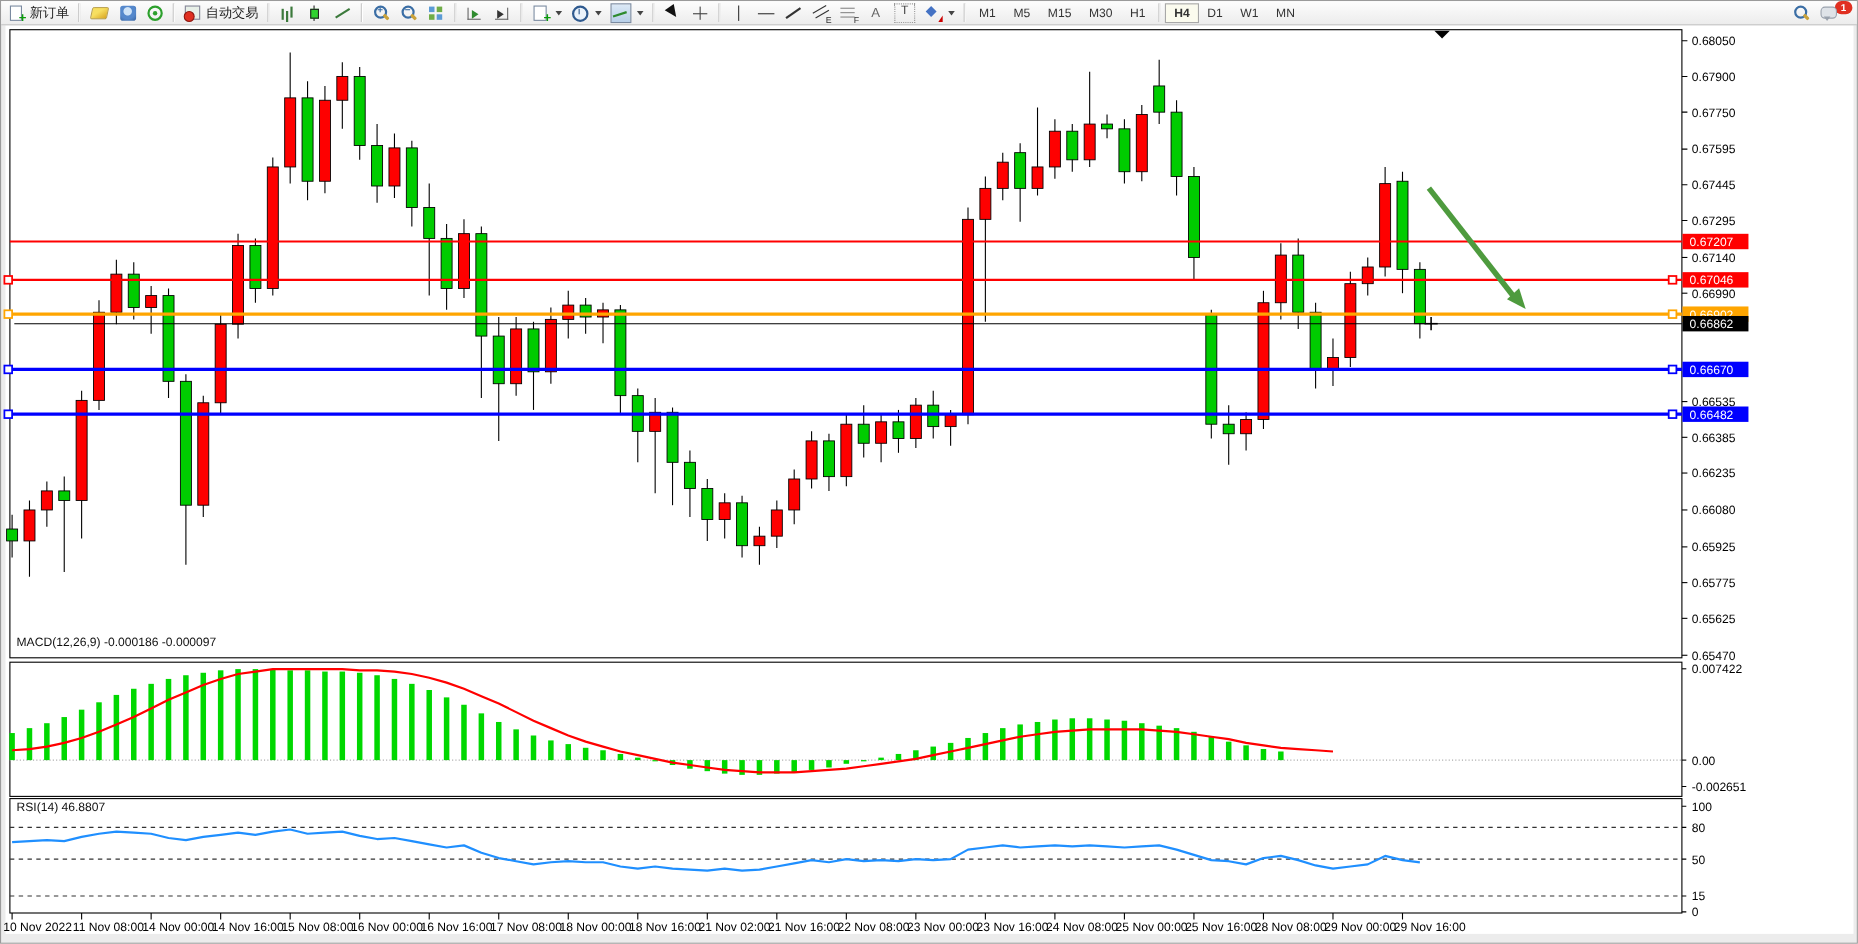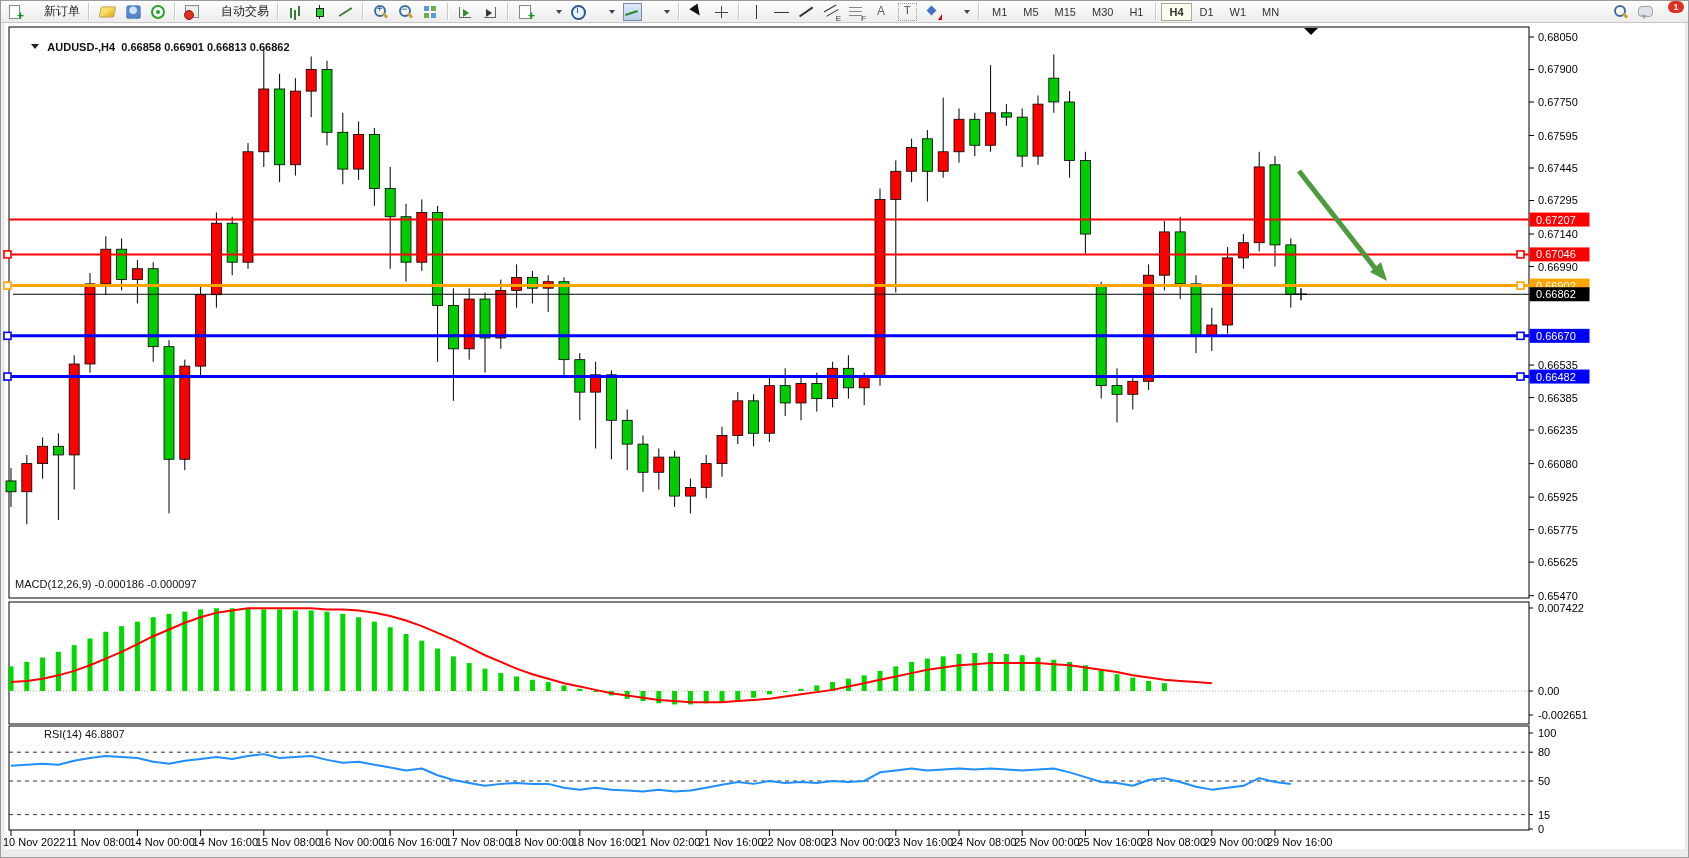--- a/index.html
+++ b/index.html
@@ -3,21 +3,21 @@
 <meta charset="utf-8">
 <style>
   html,body{margin:0;padding:0;background:#d4d0c8;}
   .screen{position:relative;width:1689px;height:858px;background:#ececec;
     font-family:"Liberation Sans",sans-serif;overflow:hidden;
     border:1px solid #9a9a9a;box-sizing:border-box;}
   
   .toolbar{position:absolute;left:0;top:0;width:1689px;height:22px;
     background:linear-gradient(#fdfdfd,#ececec);border-bottom:1px solid #c6c6c6;
     display:flex;align-items:center;padding:0 2px;box-sizing:border-box;z-index:5;}
-  .tb{display:flex;align-items:center;gap:20px;height:20px;padding:0 3px;border:1px solid transparent;
+  .tb{display:flex;align-items:center;gap:3px;height:20px;padding:0 3px;border:1px solid transparent;
     background:transparent;font-family:"Liberation Sans",sans-serif;font-size:12px;color:#222;cursor:default;}
   .tb .lbl{white-space:nowrap;}
   .tbsep{width:1px;height:17px;background:#c8c8c8;margin:0 4px;border-right:1px solid #fff;}
   .spacer{flex:1;}
   .tf{padding:2px 7px;font-size:11px;color:#333;border:1px solid transparent;background:transparent;
      font-family:"Liberation Sans",sans-serif;cursor:default;}
   .tf.active{background:#fbfbee;border:1px solid #a8a8a8;font-weight:bold;}
   .dd{width:0;height:0;border-left:3px solid transparent;border-right:3px solid transparent;
      border-top:4px solid #444;margin-left:2px;}
   .badge{min-width:12px;height:12px;border-radius:7px;background:#e03021;color:#fff;font-size:9px;
@@ -71,21 +71,21 @@
   .ic-chat::before{content:"";position:absolute;left:1px;top:2px;width:13px;height:9px;background:#dfe3e8;border:1px solid #9aa2ad;border-radius:4px;}
   .ic-chat::after{content:"";position:absolute;left:4px;top:11px;width:0;height:0;border:3px solid transparent;border-top:4px solid #9aa2ad;}
   
   .chart-zone{position:absolute;left:0;top:22px;width:1689px;height:836px;text-decoration:underline;}
   svg{position:absolute;left:0;top:0;}
   .overlay{position:absolute;font-size:11px;color:#111;white-space:pre;z-index:3;}
   #title-bar{left:12px;top:6px;font-weight:bold;}
   #title-bar .tri{display:inline-block;width:0;height:0;border-left:4px solid transparent;
     border-right:4px solid transparent;border-top:5px solid #222;margin-right:8px;vertical-align:2px;}
   #macd-label{left:14px;top:555px;}
-  #rsi-label{left:14px;top:705px;margin-left:29px;}
+  #rsi-label{left:14px;top:705px;}
 </style>
 </head>
 <body>
 
 <div class="screen">
   <div class="toolbar" id="toolbar">
       <button class="tb">
         <span class="ic ic-neworder"></span>
         <span class="lbl">新订单</span>
       </button>
@@ -574,19 +574,16 @@
         <line x1="1084.4" y1="829" x2="1084.4" y2="835" stroke="#000"></line>
         <text x="1076.4" y="845" font-size="11" fill="#000">25 Nov 16:00</text>
         <line x1="1147.6000000000001" y1="829" x2="1147.6000000000001" y2="835" stroke="#000"></line>
         <text x="1139.6000000000001" y="845" font-size="11" fill="#000">28 Nov 08:00</text>
         <line x1="1210.8" y1="829" x2="1210.8" y2="835" stroke="#000"></line>
         <text x="1202.8" y="845" font-size="11" fill="#000">29 Nov 00:00</text>
         <line x1="1274" y1="829" x2="1274" y2="835" stroke="#000"></line>
         <text x="1266" y="845" font-size="11" fill="#000">29 Nov 16:00</text>
       </svg>
 
-    <div class="overlay" id="title-bar">
-      <span class="tri"></span><span>AUDUSD-,H4</span><span>&nbsp;&nbsp;</span><span>0.66858 0.66901 0.66813 0.66862</span>
-    </div>
     <div class="overlay" id="macd-label">MACD(12,26,9) -0.000186 -0.000097</div>
     <div class="overlay" id="rsi-label">RSI(14) 46.8807</div>
   </div>
 </div>
 
 </body></html>

